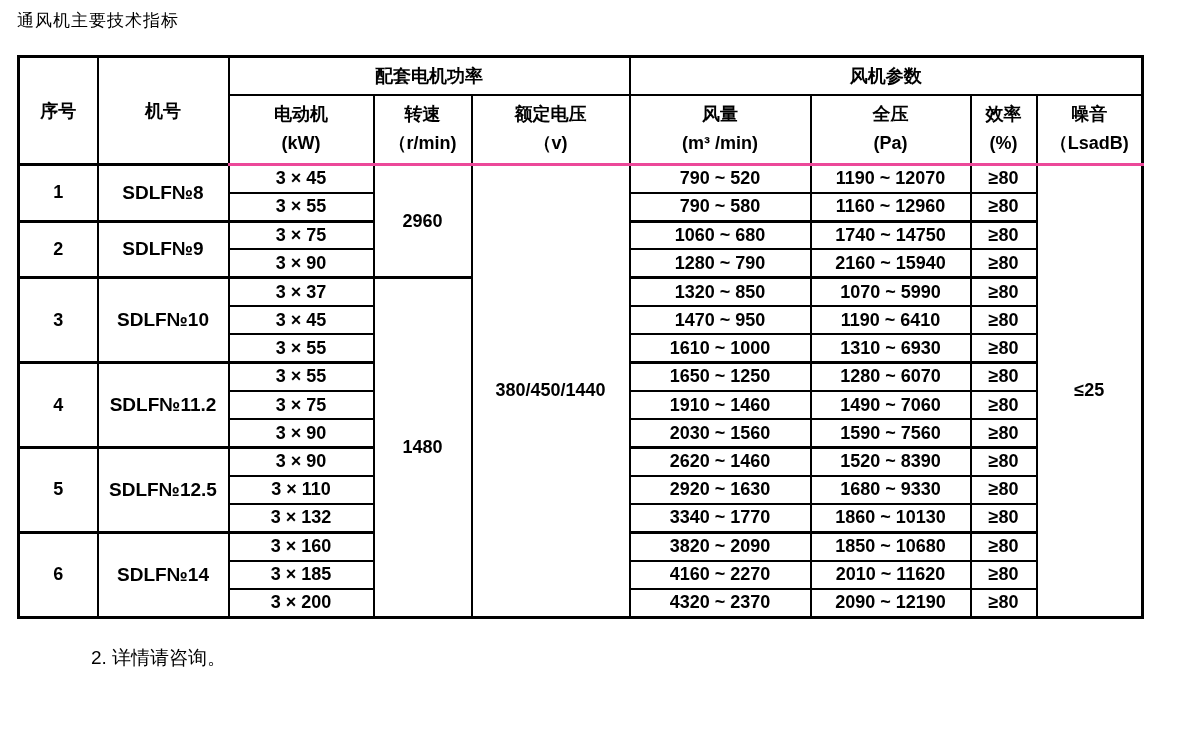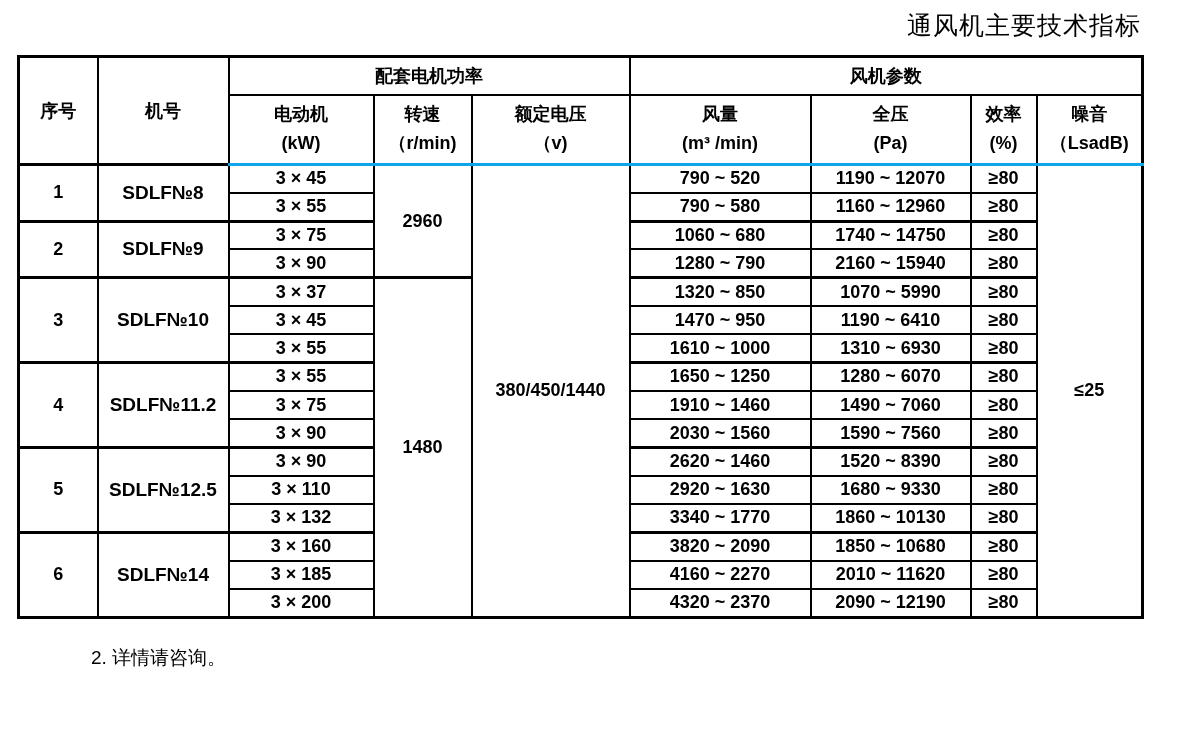--- a/index.html
+++ b/index.html
@@ -16,22 +16,22 @@
     width: 1200px;
     height: 729px;
     background: #fff;
     overflow: hidden;
   }
   .title {
     position: absolute;
     top: 9px;
     left: 17px;
     width: 1124px;
-    text-align: right;
-    font-size: 25px;
+    text-align: left;
+    font-size: 17px;
     font-weight: 400;
     letter-spacing: 1px;
   }
   table.spec {
     position: absolute;
     top: 55px;
     left: 17px;
     width: 1124px;
     border-collapse: collapse;
     table-layout: fixed;
@@ -44,21 +44,21 @@
     padding: 0;
     font-weight: 700;
     font-size: 18px;
     overflow: hidden;
     white-space: nowrap;
   }
   thead tr.band1 { height: 38px; }
   thead tr.band2 { height: 70px; }
   thead th { font-size: 19px; }
   thead tr.band2 th div { line-height: 29px; }
-  thead tr.band2 th { border-bottom: 3px solid #0ea5e9; }
+  thead tr.band2 th { border-bottom: 3px solid #ec4899; }
   tbody tr { height: 28.3px; }
   tbody td.model { font-size: 19px; }
   tr.group-start td { border-top: 3px solid #000; }
   td.nb { border-bottom: none; }
   td.nt { border-top: none; }
   .notes {
     position: absolute;
     top: 640px;
     left: 20px;
     width: 1160px;

